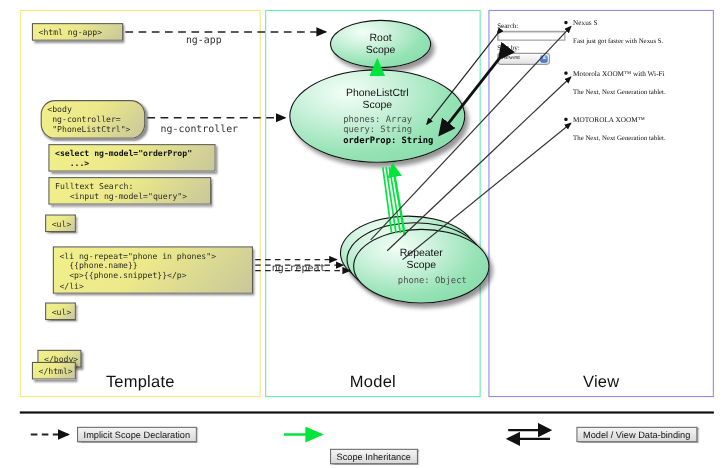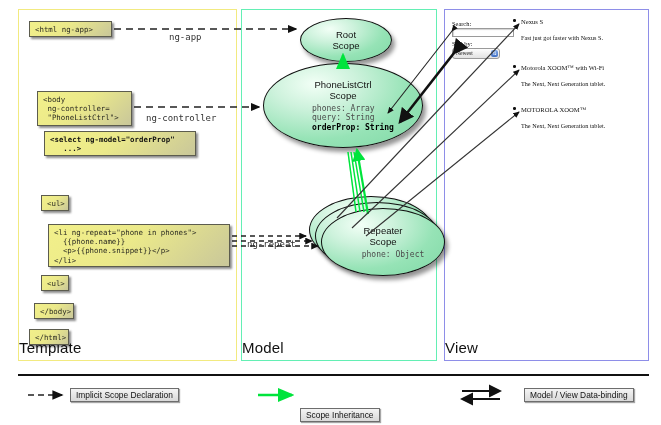--- a/index.html
+++ b/index.html
@@ -7,21 +7,21 @@
        font-family:"Liberation Sans",sans-serif;}
 
   #stage{position:absolute;left:0;top:0;width:661px;height:425px;}
 
   
   .panel{position:absolute;background:#ffffff;box-sizing:border-box;}
   #panel-template{left:18px;top:9px;width:219px;height:352px;border:1.5px solid #f2ea80;}
   #panel-model{left:241px;top:9px;width:196px;height:352px;border:1.5px solid #63efb4;}
   #panel-view{left:444px;top:9px;width:205px;height:352px;border:1.5px solid #8e8ee8;}
 
-  .panel-label{position:absolute;width:100%;text-align:left;bottom:4px;
+  .panel-label{position:absolute;width:100%;text-align:center;bottom:4px;
     font-size:15px;color:#111;letter-spacing:.2px;}
 
   
   .code{position:absolute;box-sizing:border-box;
     background:linear-gradient(135deg,#f2f08a 0%,#ebe98a 45%,#c9c79a 100%);
     border:1px solid #5c5c4e;
     box-shadow:2px 2px 2px rgba(0,0,0,.45);
     font-family:"DejaVu Sans Mono","Liberation Mono",monospace;
     font-size:7.4px;line-height:9.2px;color:#2b2b22;
     padding:3px 5px;white-space:pre;}
@@ -78,38 +78,40 @@
   </div>
   <div class="panel" id="panel-model">
     <div class="panel-label">Model</div>
   </div>
   <div class="panel" id="panel-view">
     <div class="panel-label">View</div>
   </div>
 
   <div class="code" style="left:29px;top:21px;width:83px;height:16px;">&lt;html ng-app&gt;</div>
 
-  <div class="code" style="left:37px;top:91px;width:95px;height:35px;">&lt;body
+  <div class="code" style="left:37px;top:91px;width:95px;height:35px;border-radius:13px;">&lt;body
  ng-controller=
  "PhoneListCtrl"&gt;</div>
 
   <div class="code bold" style="left:44px;top:131px;width:152px;height:25px;">&lt;select ng-model="orderProp"
    ...&gt;</div>
 
+  <div class="code" style="left:44px;top:161px;width:148px;height:25px;">Fulltext Search:
+   &lt;input ng-model="query"&gt;</div>
 
   <div class="code" style="left:41px;top:195px;width:28px;height:16px;">&lt;ul&gt;</div>
 
   <div class="code" style="left:48px;top:224px;width:182px;height:43px;">&lt;li ng-repeat="phone in phones"&gt;
   {{phone.name}}
   &lt;p&gt;{{phone.snippet}}&lt;/p&gt;
 &lt;/li&gt;</div>
 
   <div class="code" style="left:41px;top:275px;width:28px;height:16px;">&lt;ul&gt;</div>
 
-  <div class="code" style="left:34px;top:303px;width:40px;height:16px;">&lt;/body&gt;</div>
+  <div class="code" style="left:34px;top:318px;width:40px;height:16px;">&lt;/body&gt;</div>
 
   <div class="code" style="left:29px;top:329px;width:40px;height:16px;">&lt;/html&gt;</div>
 
   <div class="edge-label" style="left:169px;top:15px;">ng-app</div>
   <div class="edge-label" style="left:146px;top:96px;">ng-controller</div>
   <div class="edge-label" style="left:247px;top:222px;">ng-repeat</div>
 
   <div class="scope" style="left:300px;top:18px;width:90px;height:42px;">
     <div class="title">
       <span>Root</span><br>

